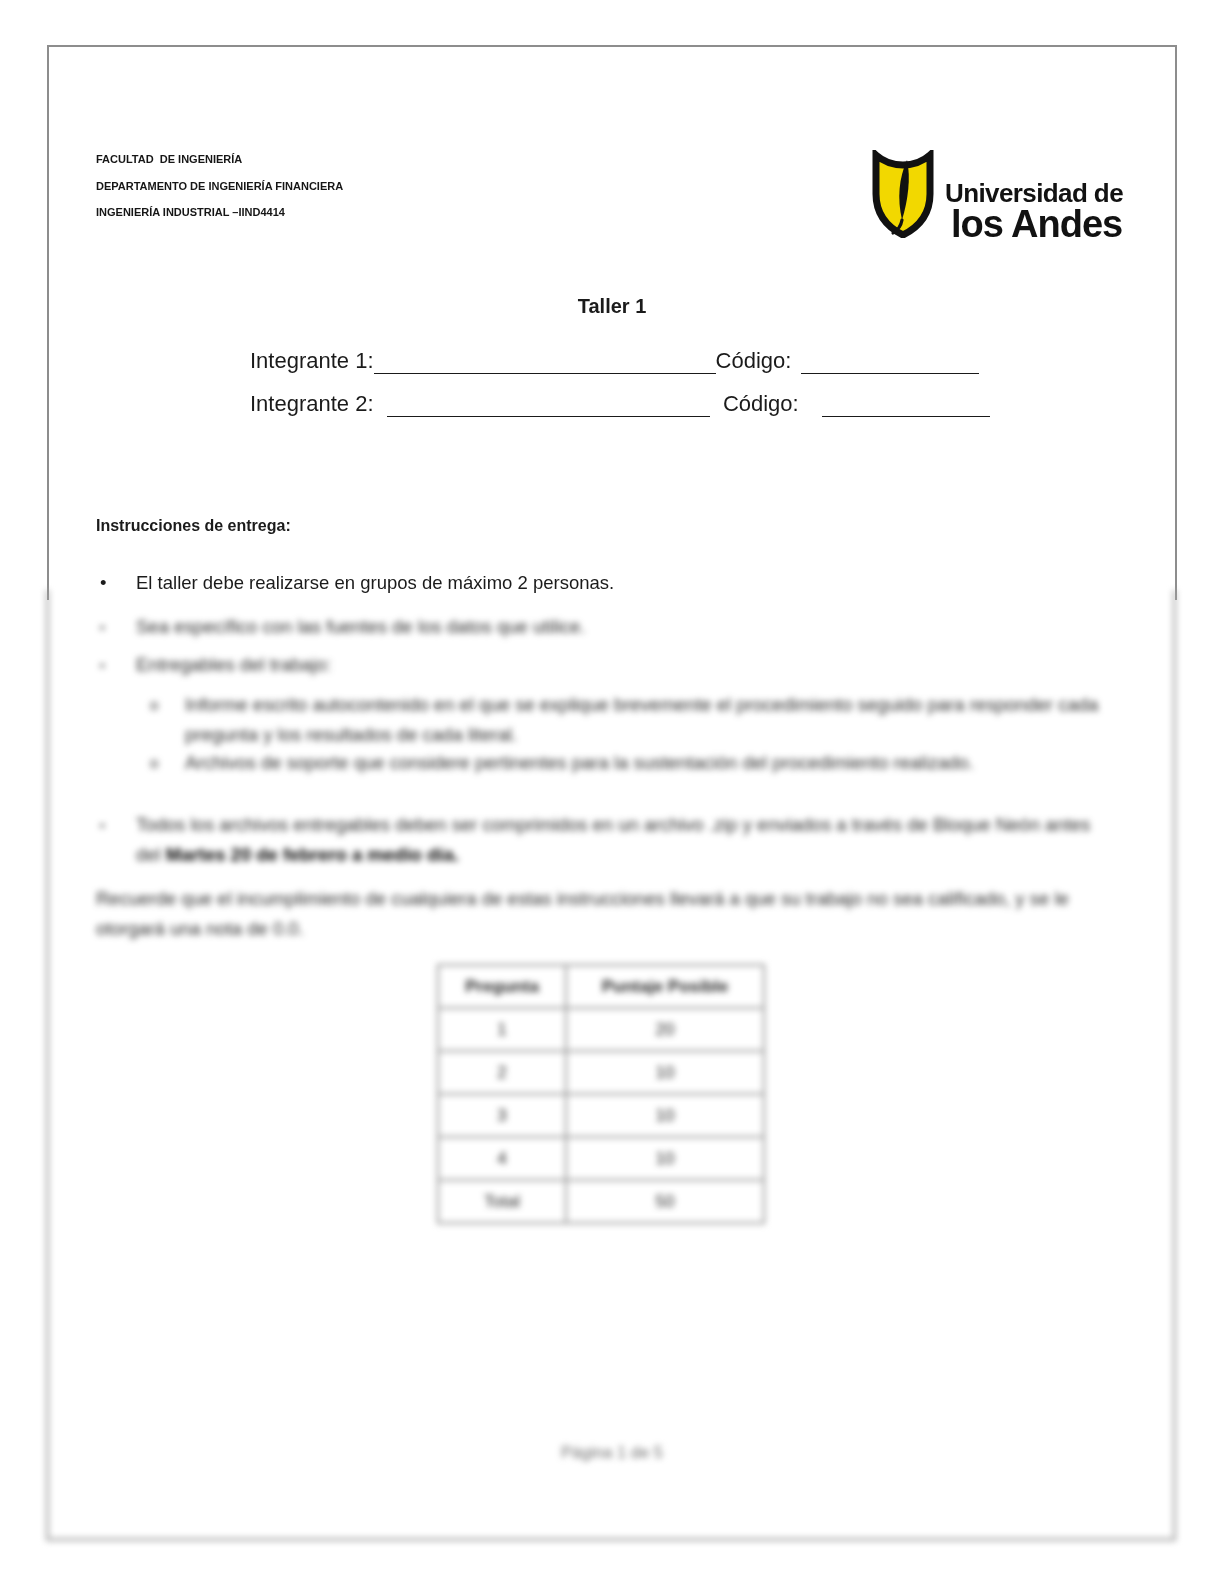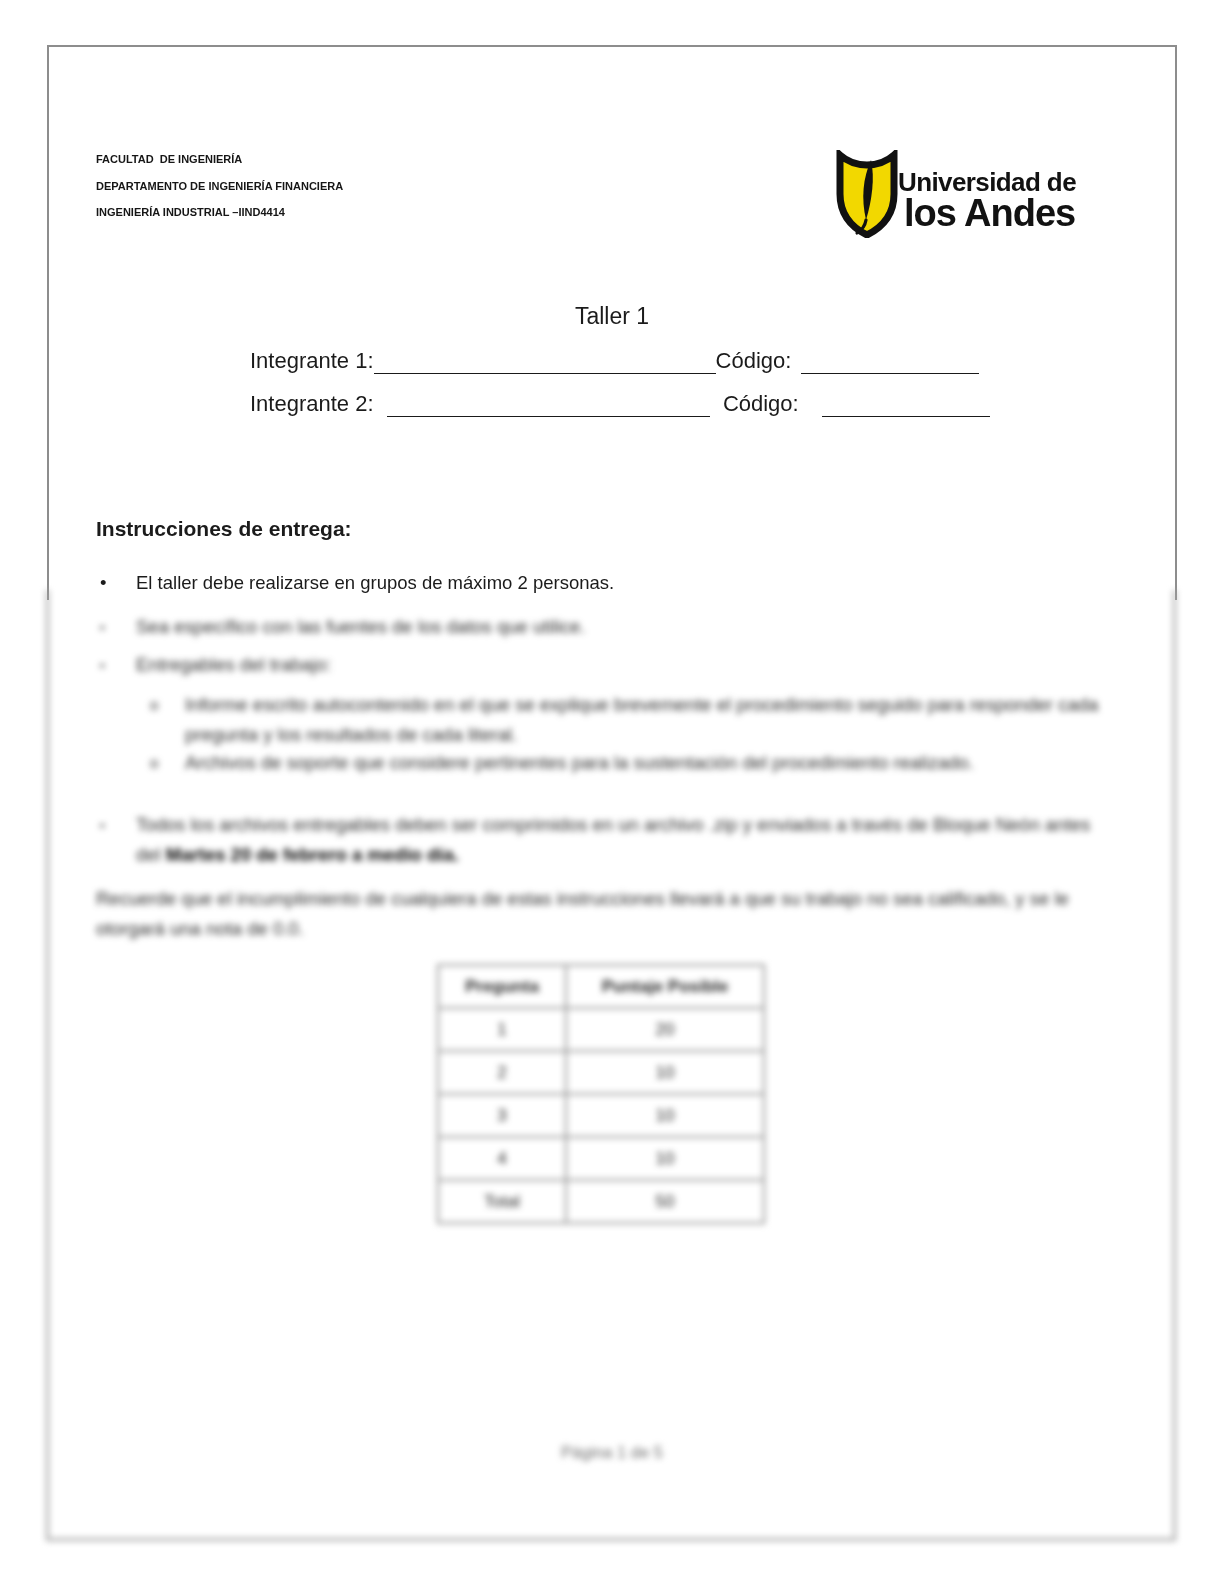--- a/index.html
+++ b/index.html
@@ -13,38 +13,38 @@
   #page-border-top{
     left:47px;top:45px;width:1126px;height:553px;
     border-top:2px solid #8d8d8d;border-left:2px solid #8d8d8d;border-right:2px solid #8d8d8d;
   }
 
   
   #course-header{left:96px;top:146px;font-weight:bold;font-size:11px;line-height:26.5px;color:#161616;}
   #course-header div{white-space:pre;}
 
   
-  #uni-logo{left:836px;top:150px;display:flex;align-items:center;}
+  #uni-logo{left:872px;top:150px;display:flex;align-items:flex-end;gap:11px;}
   #logo-text{padding-top:8px;color:#121212;}
   #logo-line1{font-size:26px;font-weight:700;letter-spacing:-0.6px;line-height:26px;}
   #logo-line2{font-size:38px;font-weight:700;letter-spacing:-1px;line-height:36px;margin-left:6px;}
 
   
-  #doc-title{left:0;top:295px;width:1224px;text-align:center;font-weight:normal;font-size:23px;margin-top:8px;}
+  #doc-title{left:0;top:295px;width:1224px;text-align:center;font-weight:bold;font-size:20px;}
 
   
   .member-row{left:250px;width:740px;font-size:22px;display:flex;align-items:flex-end;white-space:pre;}
   #member-row-1{top:348px;}
   #member-row-2{top:391px;gap:13px;}
   .fill-line{display:inline-block;border-bottom:1.7px solid #1a1a1a;height:21px;}
   .fill-name{width:342px;}
   .fill-code{width:178px;margin-left:10px;}
 
   
-  #instructions-heading{left:96px;top:517px;font-weight:bold;font-size:21px;}
+  #instructions-heading{left:96px;top:517px;font-weight:bold;font-size:16px;}
   .bullet-row{display:flex;font-size:18.5px;line-height:30px;}
   .bullet-marker{flex:none;width:36px;}
   #bullet-group{left:100px;top:568px;width:1020px;}
 
   
   #blur-zone{left:0;top:598px;width:1224px;height:960px;filter:blur(3.4px);}
   #blurred-page-border{
     position:absolute;left:46px;top:-8px;width:1124px;height:948px;
     border-left:3px solid #a9a9a9;border-right:3px solid #a9a9a9;border-bottom:3px solid #a9a9a9;
   }

